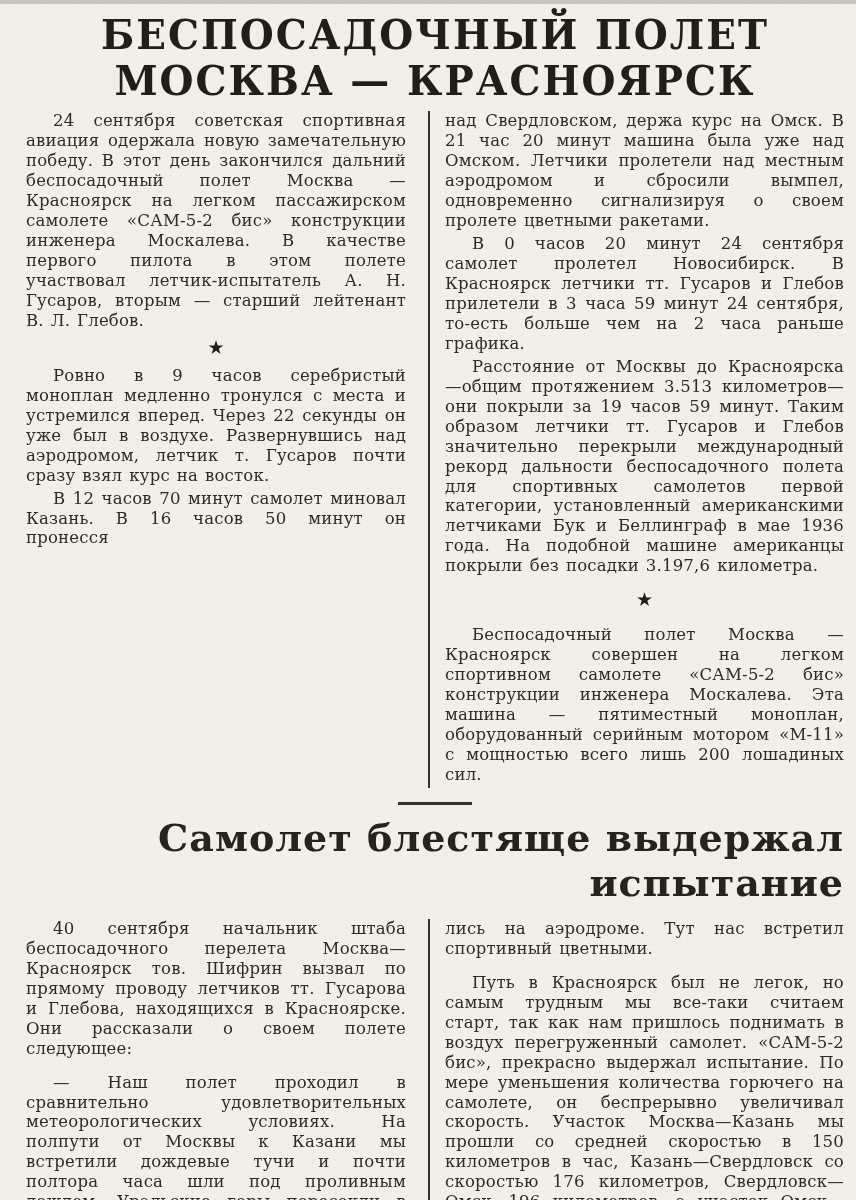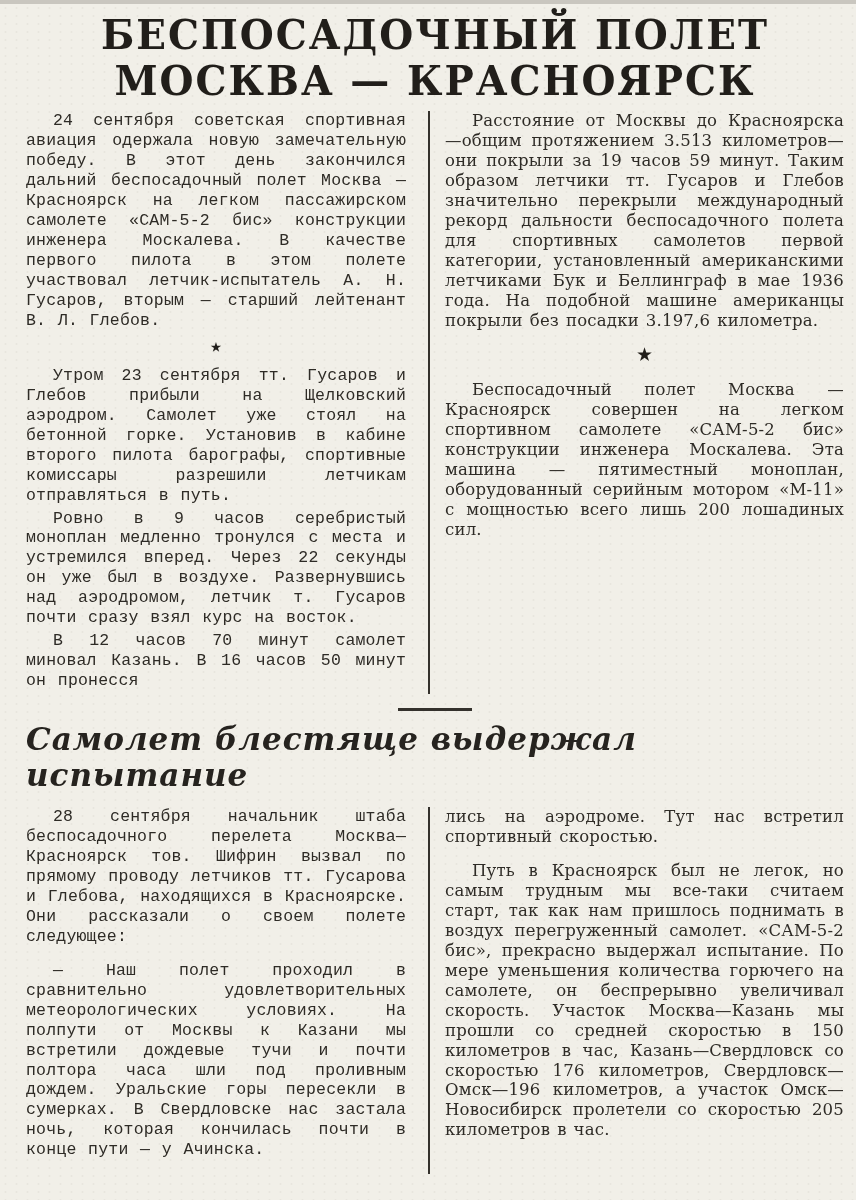--- a/index.html
+++ b/index.html
@@ -23,36 +23,35 @@
     text-align: center;
     font-weight: 700;
     font-size: 39px;
     line-height: 1.12;
     letter-spacing: 2px;
     color: #211e1a;
     margin: 2px 0 10px 0;
     transform: scaleY(1.05);
   }
   .headline-2 {
-    text-align: left;
-    font-style: italic;
+    text-align: right;
     font-weight: 700;
-    font-size: 31px;
+    font-size: 38px;
     letter-spacing: 1px;
     color: #26231f;
     margin: 10px 0 14px 0;
   }
 
   
   .cols {
     display: grid;
     grid-template-columns: 402px 1fr;
   }
   .col { min-width: 0; }
-  .col-left  { padding-right: 22px; font-family: Liberation Mono, monospace; }
+  .col-left  { padding-right: 22px; }
   .col-right { border-left: 2px solid #34312c; padding-left: 15px; }
 
   
   p.news {
     margin: 0;
     font-size: 16.5px;
     line-height: 1.21;
     text-align: justify;
     text-indent: 27px;
     letter-spacing: 0.2px;
@@ -86,41 +85,42 @@
 
   <header class="headline-1">
     <div>БЕСПОСАДОЧНЫЙ ПОЛЕТ</div>
     <div>МОСКВА — КРАСНОЯРСК</div>
   </header>
 
   <section class="cols article-1">
     <div class="col col-left">
       <p class="news">24 сентября советская спортивная авиация одержала новую замечательную победу. В этот день закончился дальний беспосадочный полет Москва — Красноярск на легком пассажирском самолете «САМ-5-2 бис» конструкции инженера Москалева. В качестве первого пилота в этом полете участвовал летчик-испытатель А. Н. Гусаров, вторым — старший лейтенант В. Л. Глебов.</p>
       <div class="star-sep"><span>★</span></div>
-      <p class="news">Утром 23 сентября тт. Гусаров и Глебов прибыли на Щелковский аэродром. Самолет уже стоял на бетонной горке. Установив в кабине второго пилота барографы, спортивные комиссары разрешили летчикам отправляться в путь.</p>
       <p class="news">Ровно в 9 часов серебристый моноплан медленно тронулся с места и устремился вперед. Через 22 секунды он уже был в воздухе. Развернувшись над аэродромом, летчик т. Гусаров почти сразу взял курс на восток.</p>
       <p class="news">В 12 часов 70 минут самолет миновал Казань. В 16 часов 50 минут он пронесся</p>
     </div>
     <div class="col col-right">
+      <p class="news no-indent">над Свердловском, держа курс на Омск. В 21 час 20 минут машина была уже над Омском. Летчики пролетели над местным аэродромом и сбросили вымпел, одновременно сигнализируя о своем пролете цветными ракетами.</p>
+      <p class="news">В 0 часов 20 минут 24 сентября самолет пролетел Новосибирск. В Красноярск летчики тт. Гусаров и Глебов прилетели в 3 часа 59 минут 24 сентября, то-есть больше чем на 2 часа раньше графика.</p>
       <p class="news">Расстояние от Москвы до Красноярска—общим протяжением 3.513 километров—они покрыли за 19 часов 59 минут. Таким образом летчики тт. Гусаров и Глебов значительно перекрыли международный рекорд дальности беспосадочного полета для спортивных самолетов первой категории, установленный американскими летчиками Бук и Беллинграф в мае 1936 года. На подобной машине американцы покрыли без посадки 3.197,6 километра.</p>
       <div class="star-sep roomy"><span>★</span></div>
       <p class="news">Беспосадочный полет Москва — Красноярск совершен на легком спортивном самолете «САМ-5-2 бис» конструкции инженера Москалева. Эта машина — пятиместный моноплан, оборудованный серийным мотором «М-11» с мощностью всего лишь 200 лошадиных сил.</p>
     </div>
   </section>
 
   <div class="section-divider"></div>
 
   <h2 class="headline-2">Самолет блестяще выдержал испытание</h2>
 
   <section class="cols article-2">
     <div class="col col-left">
-      <p class="news">28 сентября начальник штаба беспосадочного перелета Москва—Красноярск тов. Шифрин вызвал по прямому проводу летчиков тт. Гусарова и Глебова, находящихся в Красноярске. Они рассказали о своем полете следующее:</p>
+      <p class="news">40 сентября начальник штаба беспосадочного перелета Москва—Красноярск тов. Шифрин вызвал по прямому проводу летчиков тт. Гусарова и Глебова, находящихся в Красноярске. Они рассказали о своем полете следующее:</p>
       <p class="news">— Наш полет проходил в сравнительно удовлетворительных метеорологических условиях. На полпути от Москвы к Казани мы встретили дождевые тучи и почти полтора часа шли под проливным дождем. Уральские горы пересекли в сумерках. В Свердловске нас застала ночь, которая кончилась почти в конце пути — у Ачинска.</p>
 
     </div>
     <div class="col col-right">
-      <p class="news no-indent">лись на аэродроме. Тут нас встретил спортивный скоростью.</p>
+      <p class="news no-indent">лись на аэродроме. Тут нас встретил спортивный цветными.</p>
       <p class="news">Путь в Красноярск был не легок, но самым трудным мы все-таки считаем старт, так как нам пришлось поднимать в воздух перегруженный самолет. «САМ-5-2 бис», прекрасно выдержал испытание. По мере уменьшения количества горючего на самолете, он беспрерывно увеличивал скорость. Участок Москва—Казань мы прошли со средней скоростью в 150 километров в час, Казань—Свердловск со скоростью 176 километров, Свердловск—Омск—196 километров, а участок Омск—Новосибирск пролетели со скоростью 205 километров в час.</p>
 
     </div>
   </section>
 
 </div>
 
 </body></html>

